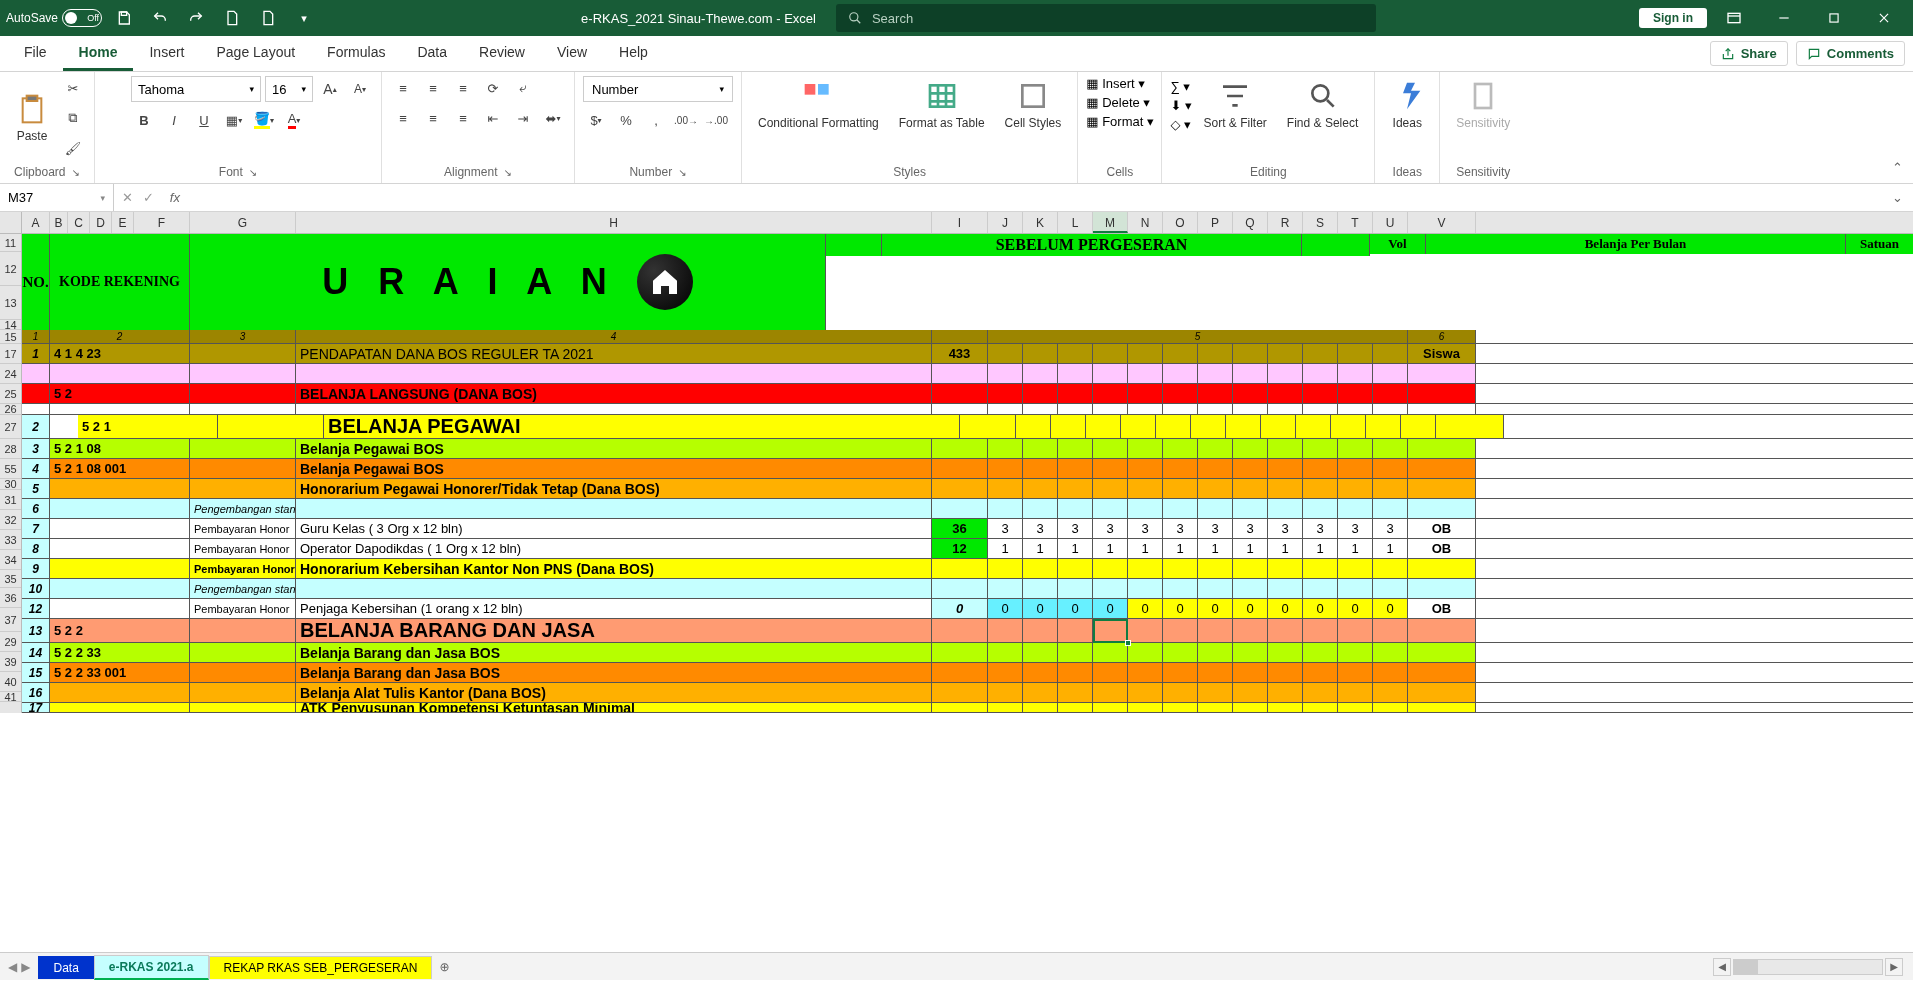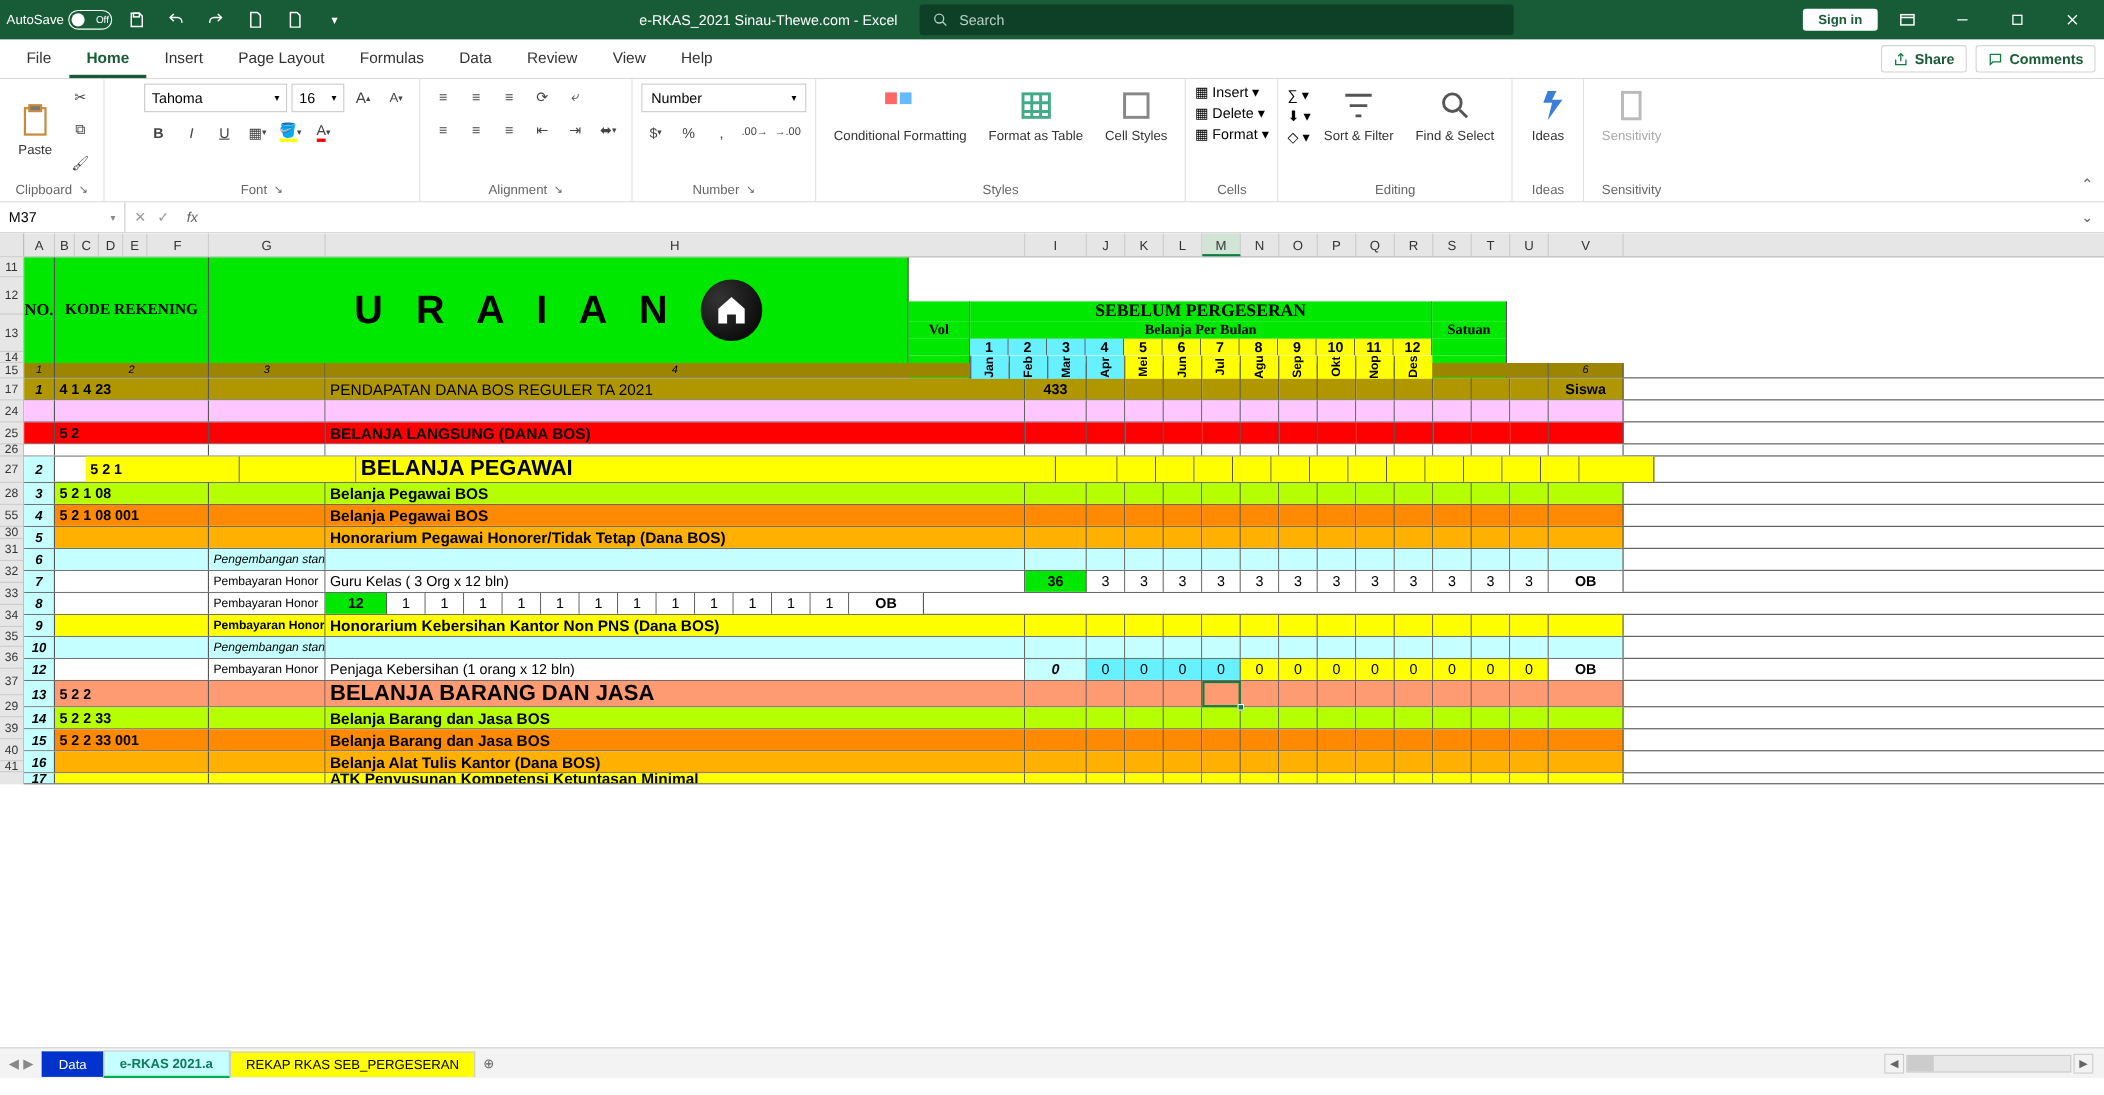--- a/index.html
+++ b/index.html
@@ -483,21 +483,21 @@
           <div class="c hdr-green center" style="width: 28px; font-size: 15px;">NO.</div>
           <div class="c hdr-green center" style="width: 140px; font-size: 14px; text-align: center; justify-content: center;">KODE REKENING</div>
           <div class="c hdr-green hdr-title" style="width: 636px;">
             <span>U R A I A N</span>
             <span class="home-icon-circle">
               <svg viewBox="0 0 24 24">
                 <path d="M3 11l9-8 9 8v10h-6v-6H9v6H3z"></path>
               </svg>
             </span>
           </div>
-          <div style="display: flex; flex-direction: column; width: 544px; margin-top: 40px;">
+          <div style="display: flex; flex-direction: row; width: 544px;">
             <div style="display: flex; height: 22px;">
               <div class="c hdr-green center" style="width: 56px;"></div>
               <div class="c hdr-green center" style="width: 420px; font-size: 16px; justify-content: center;">SEBELUM PERGESERAN</div>
               <div class="c hdr-green center" style="width: 68px;"></div>
             </div>
             <div style="display: flex; height: 20px;">
               <div class="c hdr-green center" style="width: 56px; font-size: 13px;">Vol</div>
               <div class="c hdr-green center" style="width: 420px; font-size: 13px; justify-content: center;">Belanja Per Bulan</div>
               <div class="c hdr-green center" style="width: 68px; font-size: 13px;">Satuan</div>
             </div>
@@ -741,20 +741,21 @@
           <div class="c row-white center" style="width: 35px; font-size: 13px;">3</div>
           <div class="c row-white center" style="width: 35px; font-size: 13px;">3</div>
           <div class="c row-white center" style="width: 35px; font-size: 13px;">3</div>
           <div class="c row-white center" style="width: 35px; font-size: 13px;">3</div>
           <div class="c row-white center bold" style="width: 68px;">OB</div>
         </div>
         <div class="cell-row" style="height: 20px;">
           <div class="c row-lblue center ital bold" style="width: 28px; font-size: 12px;">8</div>
           <div class="c row-white bold" style="width: 140px; font-size: 13px;"></div>
           <div class="c row-white " style="width: 106px; font-size: 11px;">Pembayaran Honor</div>
+          <div class="c row-white" style="width: 636px; font-size: 13px;">Operator Dapodikdas ( 1 Org x 12 bln)</div>
           <div class="c row-patch-green center bold" style="width: 56px;">12</div>
           <div class="c row-white center" style="width: 35px; font-size: 13px;">1</div>
           <div class="c row-white center" style="width: 35px; font-size: 13px;">1</div>
           <div class="c row-white center" style="width: 35px; font-size: 13px;">1</div>
           <div class="c row-white center" style="width: 35px; font-size: 13px;">1</div>
           <div class="c row-white center" style="width: 35px; font-size: 13px;">1</div>
           <div class="c row-white center" style="width: 35px; font-size: 13px;">1</div>
           <div class="c row-white center" style="width: 35px; font-size: 13px;">1</div>
           <div class="c row-white center" style="width: 35px; font-size: 13px;">1</div>
           <div class="c row-white center" style="width: 35px; font-size: 13px;">1</div>

